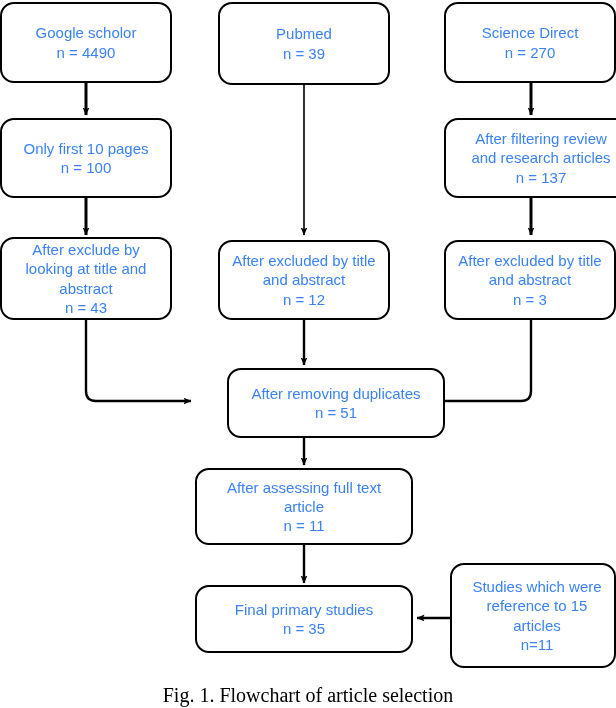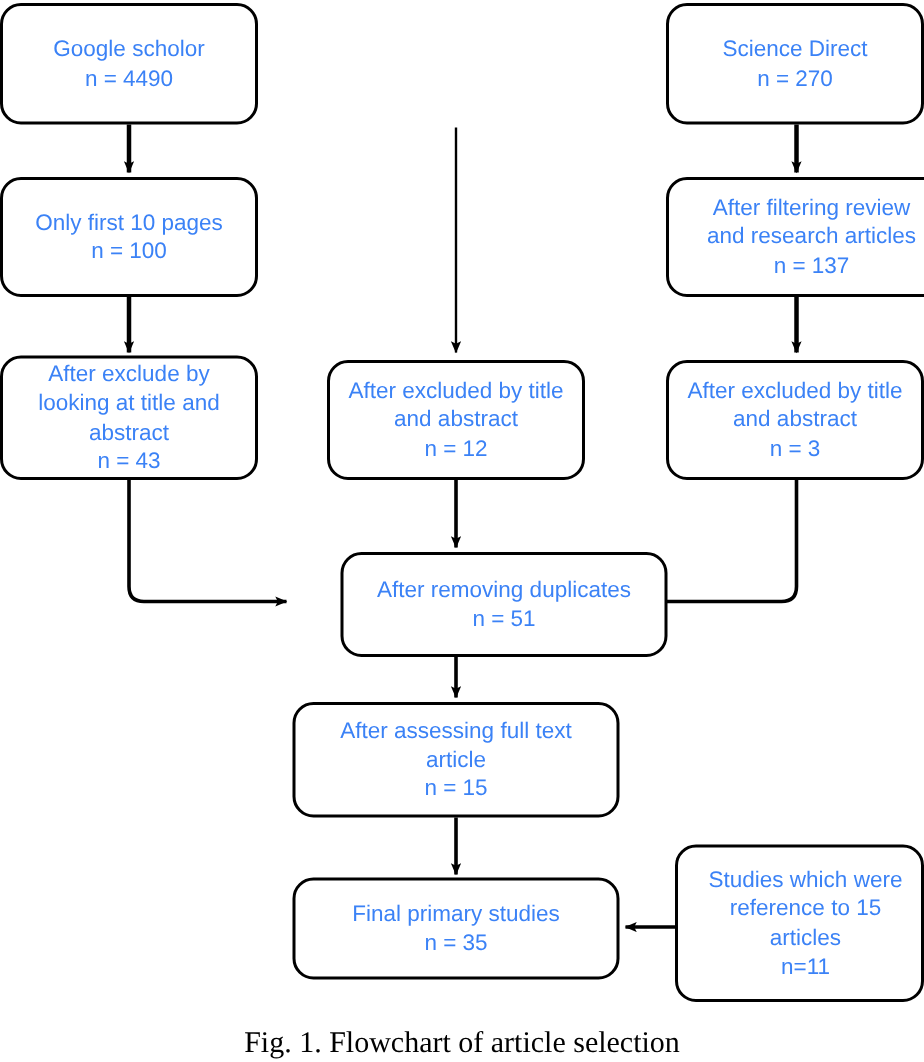--- a/index.html
+++ b/index.html
@@ -89,20 +89,24 @@
     <line x1="304" y1="545" x2="304" y2="583" stroke="#000000" stroke-width="2.4" marker-end="url(#arrowhead)"></line>
 
     <line x1="450" y1="618" x2="417" y2="618" stroke="#000000" stroke-width="2.4" marker-end="url(#arrowhead)"></line>
   </svg>
 
   <div class="node" style="left:0px; top:2px; width:172px; height:81px;">
     <span class="node-text">Google scholor
 n = 4490</span>
   </div>
 
+  <div class="node" style="left:218px; top:2px; width:172px; height:83px;">
+    <span class="node-text">Pubmed
+n = 39</span>
+  </div>
 
   <div class="node" style="left:444px; top:2px; width:172px; height:81px;">
     <span class="node-text">Science Direct
 n =  270</span>
   </div>
 
   <div class="node" style="left:0px; top:118px; width:172px; height:80px;">
     <span class="node-text">Only first 10 pages
 n = 100</span>
   </div>
@@ -133,21 +137,21 @@
   </div>
 
   <div class="node" style="left:195px; top:368px; width:218px; height:70px;margin-left:32px;">
     <span class="node-text">After removing duplicates
 n = 51</span>
   </div>
 
   <div class="node" style="left:195px; top:468px; width:218px; height:77px;">
     <span class="node-text">After assessing full text
 article
-n = 15</span>
+n = 11</span>
   </div>
 
   <div class="node" style="left:195px; top:585px; width:218px; height:68px;">
     <span class="node-text">Final primary studies
 n = 35</span>
   </div>
 
   <div class="node" style="left:450px; top:563px; width:166px; height:105px;padding-left:12px;">
     <span class="node-text">Studies which were
 reference to 15

